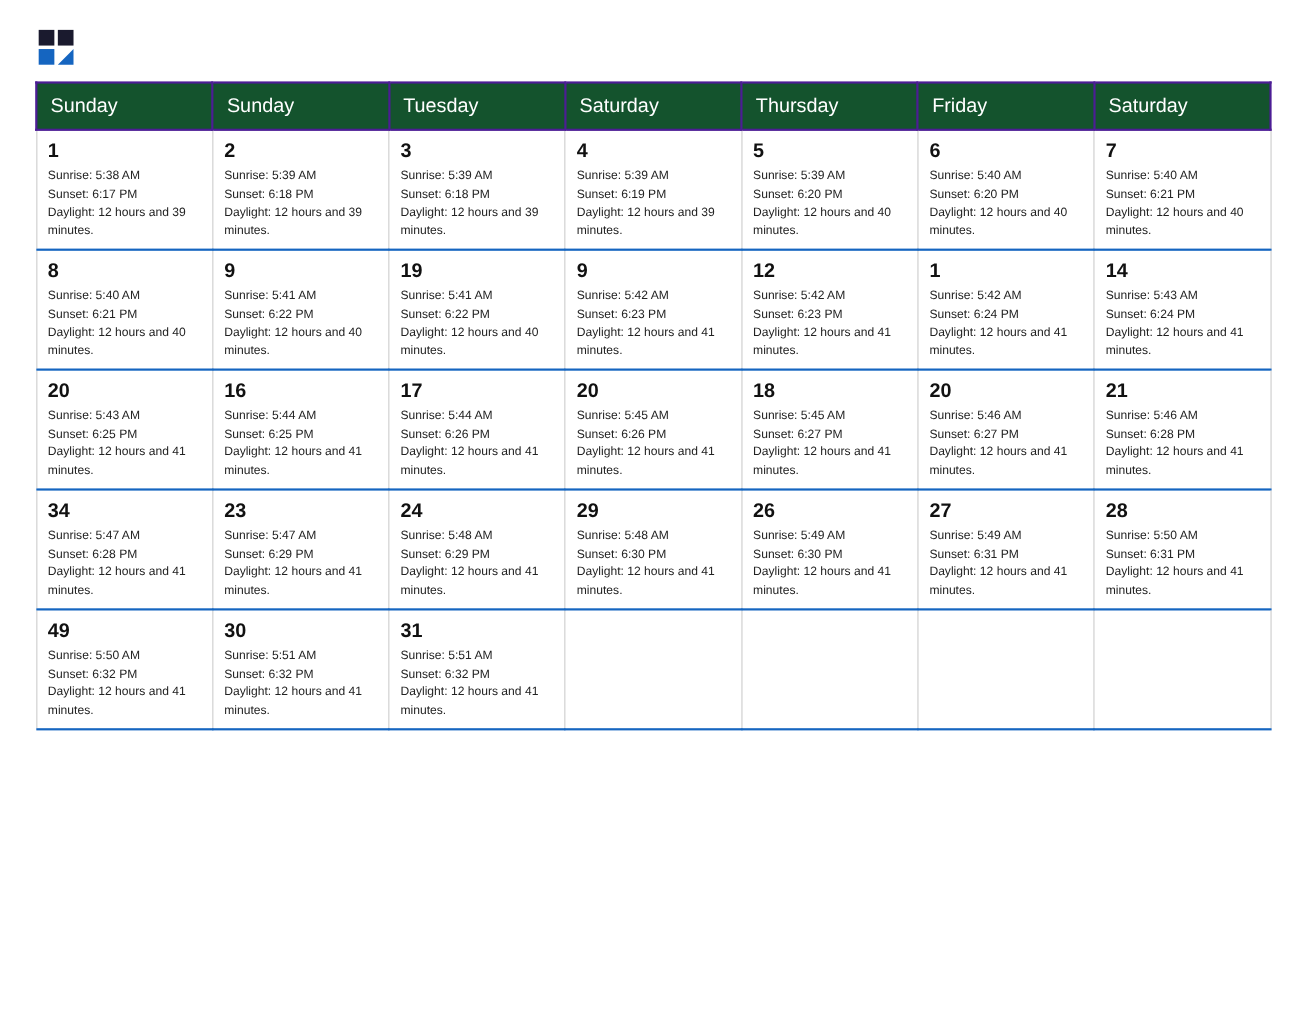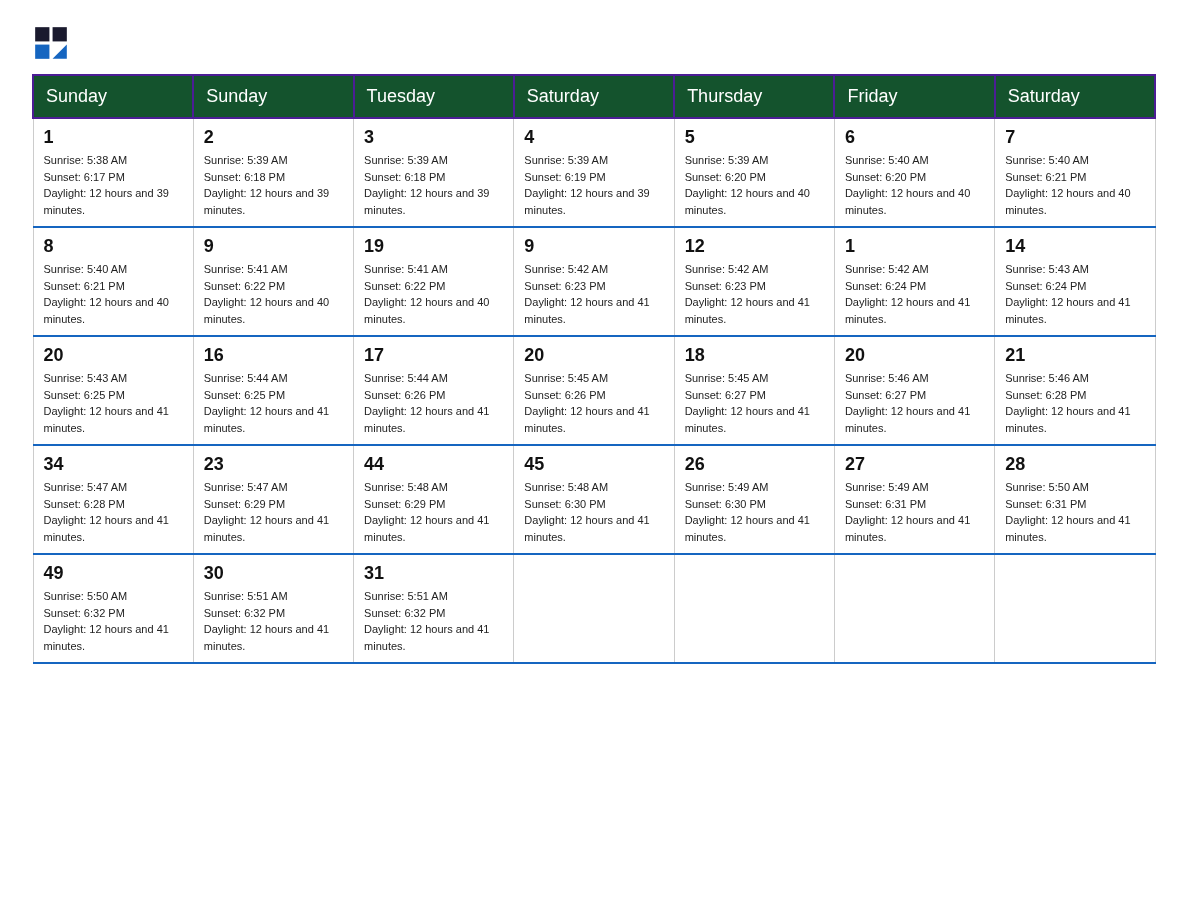--- a/index.html
+++ b/index.html
@@ -307,29 +307,29 @@
       </td>
         <td>
         <div class="day-num">23</div>
         <div class="day-info">
           Sunrise: 5:47 AM<br>
           Sunset: 6:29 PM<br>
           Daylight: 12 hours and 41 minutes.
         </div>
       </td>
         <td>
-        <div class="day-num">44</div>
+        <div class="day-num">24</div>
         <div class="day-info">
           Sunrise: 5:48 AM<br>
           Sunset: 6:29 PM<br>
           Daylight: 12 hours and 41 minutes.
         </div>
       </td>
         <td>
-        <div class="day-num">45</div>
+        <div class="day-num">29</div>
         <div class="day-info">
           Sunrise: 5:48 AM<br>
           Sunset: 6:30 PM<br>
           Daylight: 12 hours and 41 minutes.
         </div>
       </td>
         <td>
         <div class="day-num">26</div>
         <div class="day-info">
           Sunrise: 5:49 AM<br>

